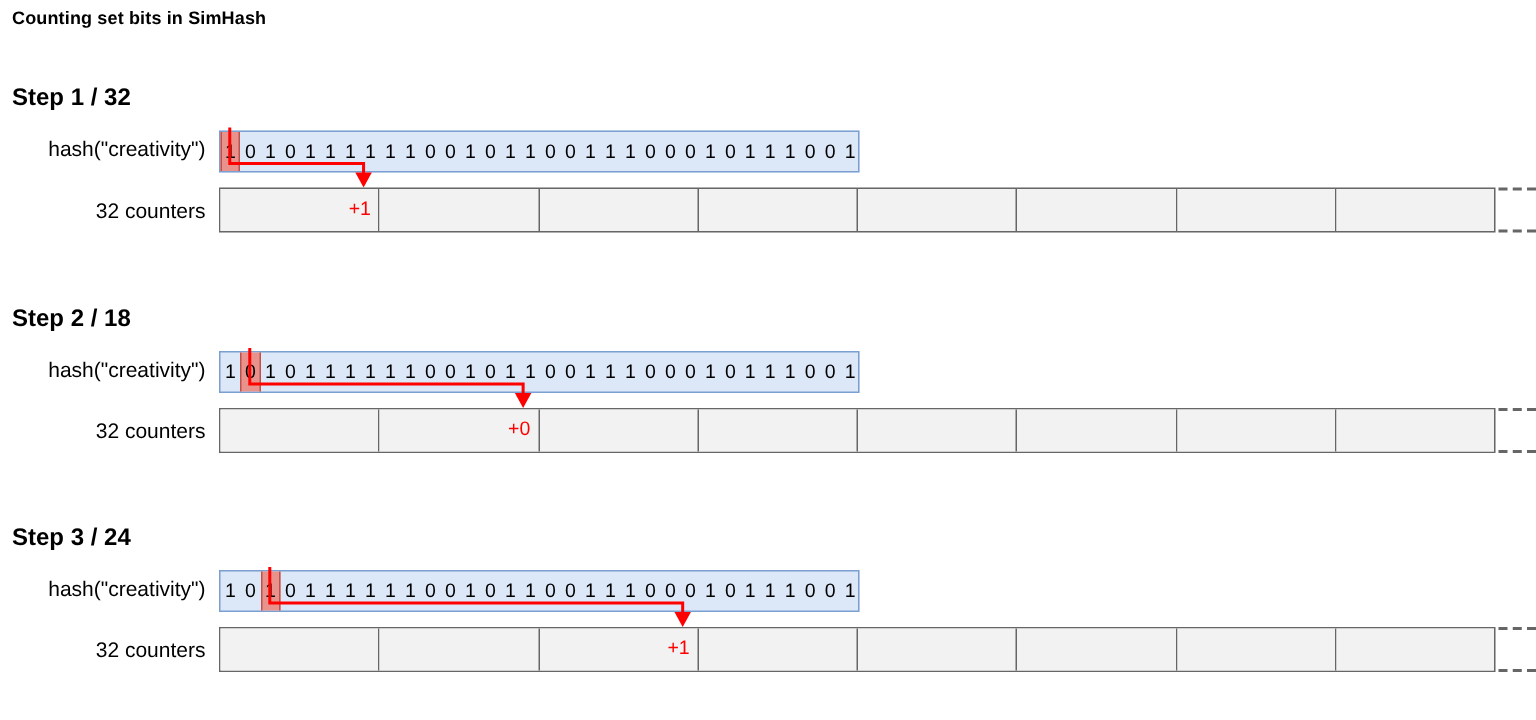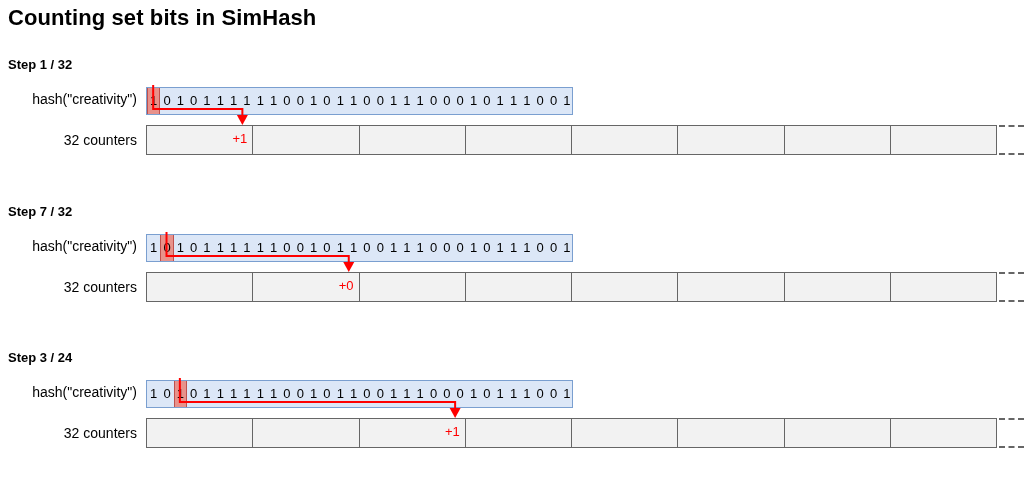--- a/index.html
+++ b/index.html
@@ -13,32 +13,32 @@
     position: relative;
     font-family: "Liberation Sans", sans-serif;
     color: #000000;
     overflow: hidden;
   }
 
   #page-title {
     position: absolute;
     left: 8px;
     top: 5px;
-    font-size: 22px;
+    font-size: 12px;
     font-weight: bold;
     letter-spacing: 0.1px;
     white-space: nowrap;
   }
 
   .step-block { position: absolute; left: 0; width: 1024px; }
   .step-label {
     position: absolute;
     left: 8px;
     top: 0px;
-    font-size: 13px;
+    font-size: 16px;
     font-weight: bold;
     white-space: nowrap;
   }
 
   
   .hash-row { position: absolute; left: 0; top: 30px; width: 1024px; height: 30px; }
   .hash-label {
     position: absolute;
     left: 0px;
     top: 4px;
@@ -187,21 +187,21 @@
     <div class="dash-top"></div>
     <div class="dash-bot"></div>
   </div>
   <svg class="connector" viewBox="0 0 1024 110" width="1024" height="110">
       <path d="M 153.171875 28 L 153.171875 52 L 242.375 52 L 242.375 60" fill="none" stroke="#ff0000" stroke-width="2"></path>
       <path d="M 236.875 58 L 247.875 58 L 242.375 68 Z" fill="#ff0000"></path>
     </svg>
 </div>
 
 <div class="step-block" id="step-1" style="top:204px;">
-  <div class="step-label">Step 7 / 32</div>
+  <div class="step-label">Step 2 / 18</div>
   <div class="hash-row">
     <div class="hash-label">hash("creativity")</div>
     <div class="bitbox">
         <div class="bit">1</div>
         <div class="bit hl">0</div>
         <div class="bit">1</div>
         <div class="bit">0</div>
         <div class="bit">1</div>
         <div class="bit">1</div>
         <div class="bit">1</div>

